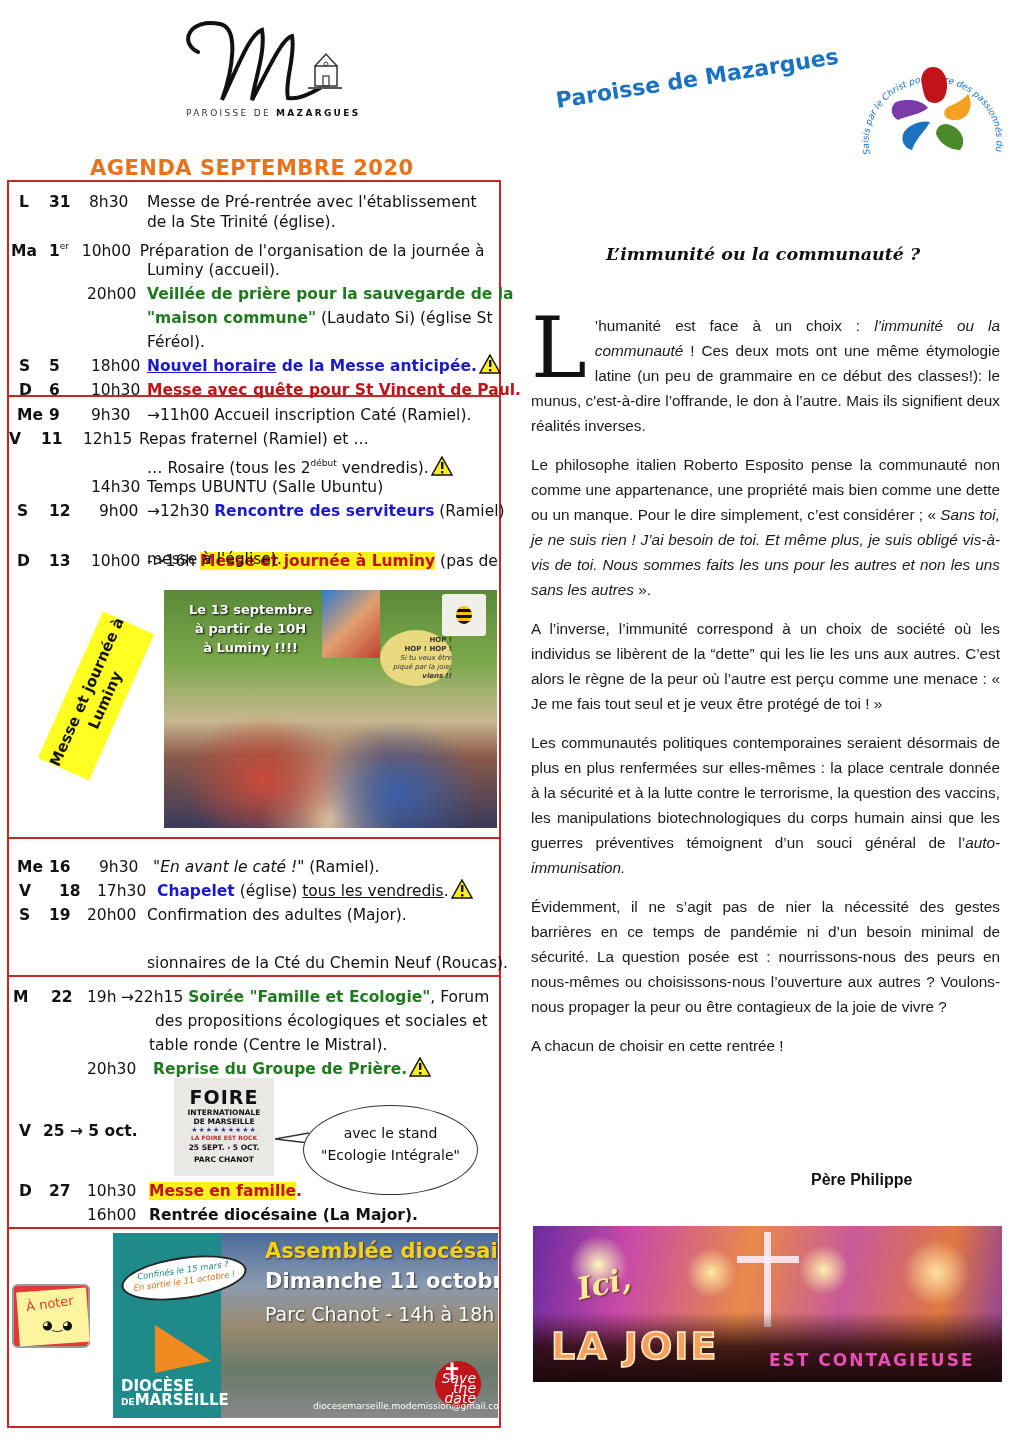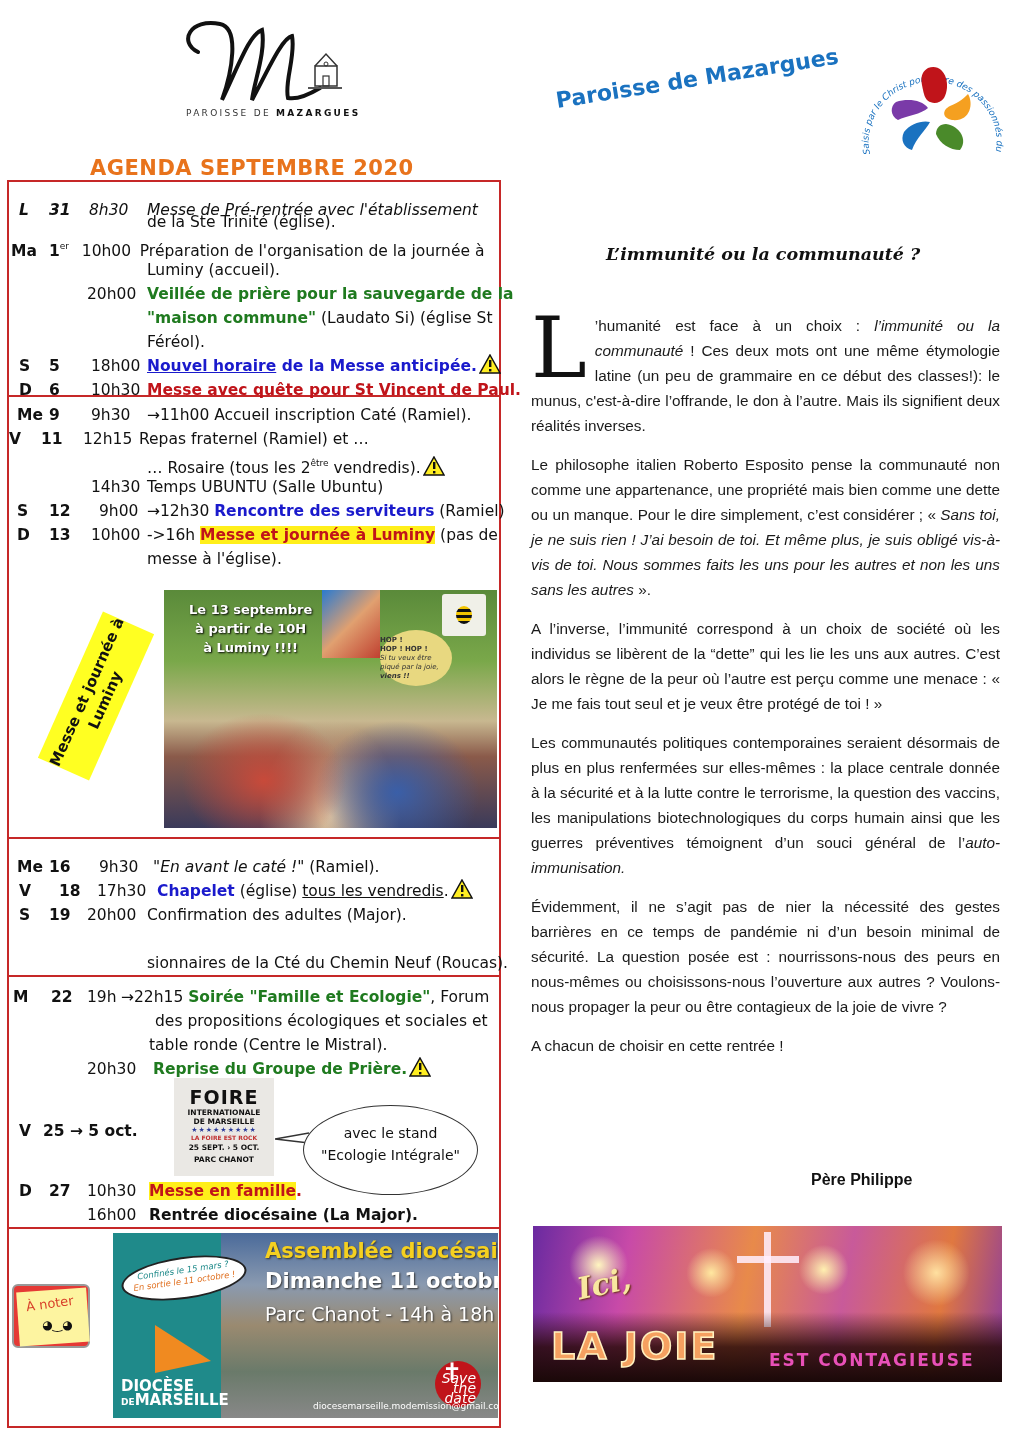--- a/index.html
+++ b/index.html
@@ -31,21 +31,21 @@
   .sticker-wrap { position: absolute; left: 30px; top: 598px; width: 132px; height: 196px; }
 
   .photo { position: absolute; left: 164px; top: 590px; width: 333px; height: 238px; overflow: hidden;
     background:
       radial-gradient(ellipse at 30% 80%, #c84a3a 0%, transparent 25%),
       radial-gradient(ellipse at 70% 85%, #3a5fa8 0%, transparent 25%),
       radial-gradient(ellipse at 50% 95%, #e8c9a0 0%, transparent 30%),
       linear-gradient(180deg, #5a8a3a 0%, #7aa84a 30%, #c8b890 55%, #8a5a4a 70%, #3a3a5a 100%); }
   .photo-text { position: absolute; left: 25px; top: 10px; color: #fff; font-weight: 700; font-size: 13px; line-height: 19px; text-align: center; text-shadow: 1px 1px 2px #000; }
   .photo-banner { position: absolute; left: 158px; top: 0; width: 58px; height: 68px; background: linear-gradient(135deg,#2a7ad0,#e0a070,#c04030); }
-  .photo-bubble { position: absolute; left: 216px; top: 40px; width: 72px; height: 56px; border-radius: 50%; background: #e8d880; font-size: 7px; text-align: left; padding-top: 6px; font-weight: 700; color: #333; line-height: 9px; }
+  .photo-bubble { position: absolute; left: 216px; top: 40px; width: 72px; height: 56px; border-radius: 50%; background: #e8d880; font-size: 7px; text-align: right; padding-top: 6px; font-weight: 700; color: #333; line-height: 9px; }
   .photo-bee { position: absolute; left: 278px; top: 4px; width: 44px; height: 42px; background: #f0f0e8; border-radius: 3px; }
   .photo-bee::after { content: ""; position: absolute; left: 14px; top: 12px; width: 16px; height: 18px; background: repeating-linear-gradient(0deg,#111 0 3px,#f2c400 3px 6px); border-radius: 50%; }
 
   .foire { position: absolute; left: 174px; top: 1078px; width: 100px; height: 98px; background: #eae8e4; text-align: center; font-family: "DejaVu Sans", sans-serif; }
   .foire .t1 { font-size: 19px; font-weight: 900; margin-top: 8px; letter-spacing: 1px; }
   .foire .t2 { font-size: 7.5px; font-weight: 700; line-height: 9px; }
   .foire .stars { font-size: 7px; color: #2a3a9a; letter-spacing: 1px; }
   .foire .t3 { font-size: 6px; color: #c03030; font-weight: 700; }
   .foire .t4 { font-size: 7.5px; font-weight: 700; line-height: 10px; margin-top: 2px; }
 
@@ -110,21 +110,21 @@
     <line x1="138" y1="76" x2="172" y2="76" stroke="#555" stroke-width="2"></line>
   </svg>
 </div>
 <div class="logo-caption"><span>PAROISSE DE </span><b>MAZARGUES</b></div>
 
 <div class="agenda-title">AGENDA SEPTEMBRE 2020</div>
 
 <div class="agenda">
 
   <div class="sec" style="top:0;height:215px;">
-    <div class="row" style="left:10px;top:16px;font-style:italic;">
+    <div class="row" style="left:10px;top:8px;">
       <span class="d" style="display:inline-block;width:30px;">L</span><span class="d" style="display:inline-block;width:40px;">31</span><span style="display:inline-block;width:58px;">8h30</span><span>Messe de Pré-rentrée avec l'établissement</span>
     </div>
     <div class="row" style="left:138px;top:28px;">de la Ste Trinité (église).</div>
 
     <div class="row" style="left:2px;top:52px;">
       <span class="d" style="display:inline-block;width:38px;">Ma</span><span class="d">1</span><span class="sup" style="display:inline-block;width:22px;">er</span><span style="display:inline-block;width:58px;">10h00</span><span>Préparation de l'organisation de la journée à</span>
     </div>
     <div class="row" style="left:138px;top:76px;">Luminy (accueil).</div>
 
     <div class="row" style="left:78px;top:100px;">
@@ -145,33 +145,33 @@
     </div>
   </div>
 
   <div class="sec" style="top:217px;height:440px;">
     <div class="row" style="left:8px;top:4px;">
       <span class="d" style="display:inline-block;width:32px;">Me</span><span class="d" style="display:inline-block;width:42px;">9</span><span style="display:inline-block;width:56px;">9h30</span><span>→11h00 Accueil inscription Caté (Ramiel).</span>
     </div>
     <div class="row" style="left:0;top:28px;">
       <span class="d" style="display:inline-block;width:32px;">V</span><span class="d" style="display:inline-block;width:42px;">11</span><span style="display:inline-block;width:56px;">12h15</span><span>Repas fraternel (Ramiel) et …</span>
     </div>
-    <div class="row" style="left:138px;top:52px;"><span>… Rosaire (tous les 2</span><span class="sup">être</span><span> vendredis).</span><svg class="warn" viewBox="0 0 22 20">
+    <div class="row" style="left:138px;top:52px;"><span>… Rosaire (tous les 2</span><span class="sup">début</span><span> vendredis).</span><svg class="warn" viewBox="0 0 22 20">
           <path d="M11 1 L21 19 L1 19 Z" fill="#ffee22" stroke="#111" stroke-width="1.5"></path>
           <rect x="10" y="6" width="2.4" height="7" fill="#111"></rect>
           <rect x="10" y="15" width="2.4" height="2.4" fill="#111"></rect>
         </svg></div>
     <div class="row" style="left:82px;top:76px;">
       <span style="display:inline-block;width:56px;">14h30</span><span>Temps UBUNTU (Salle Ubuntu)</span>
     </div>
     <div class="row" style="left:8px;top:100px;">
       <span class="d" style="display:inline-block;width:32px;">S</span><span class="d" style="display:inline-block;width:42px;">12</span><span style="display:inline-block;width:56px;padding-left:8px;">9h00</span><span>→12h30 </span><span class="blue">Rencontre des serviteurs</span><span> (Ramiel)</span>
     </div>
     <div class="row" style="left:8px;top:124px;">
-      <span class="d" style="display:inline-block;width:32px;">D</span><span class="d" style="display:inline-block;width:42px;">13</span><span style="display:inline-block;width:56px;">10h00</span><span>-&gt;16h </span><span class="redhl">Messe et journée à Luminy</span><span> (pas de</span>
+      <span class="d" style="display:inline-block;width:32px;">D</span><span class="d" style="display:inline-block;width:42px;margin-top:26px;">13</span><span style="display:inline-block;width:56px;">10h00</span><span>-&gt;16h </span><span class="redhl">Messe et journée à Luminy</span><span> (pas de</span>
     </div>
     <div class="row" style="left:138px;top:148px;">messe à l'église).</div>
   </div>
 
   <div class="sec" style="top:659px;height:136px;">
     <div class="row" style="left:8px;top:14px;">
       <span class="d" style="display:inline-block;width:32px;">Me</span><span class="d" style="display:inline-block;width:50px;">16</span><span style="display:inline-block;width:54px;">9h30</span><i>"En avant le caté !"</i><span> (Ramiel).</span>
     </div>
     <div class="row" style="left:10px;top:38px;">
       <span class="d" style="display:inline-block;width:30px;">V</span><span class="d" style="display:inline-block;width:38px;margin-left:10px;">18</span><span style="display:inline-block;width:60px;">17h30</span><span class="blue">Chapelet</span><span> (église) </span><span class="u">tous les vendredis</span><span>.</span><svg class="warn" viewBox="0 0 22 20">

